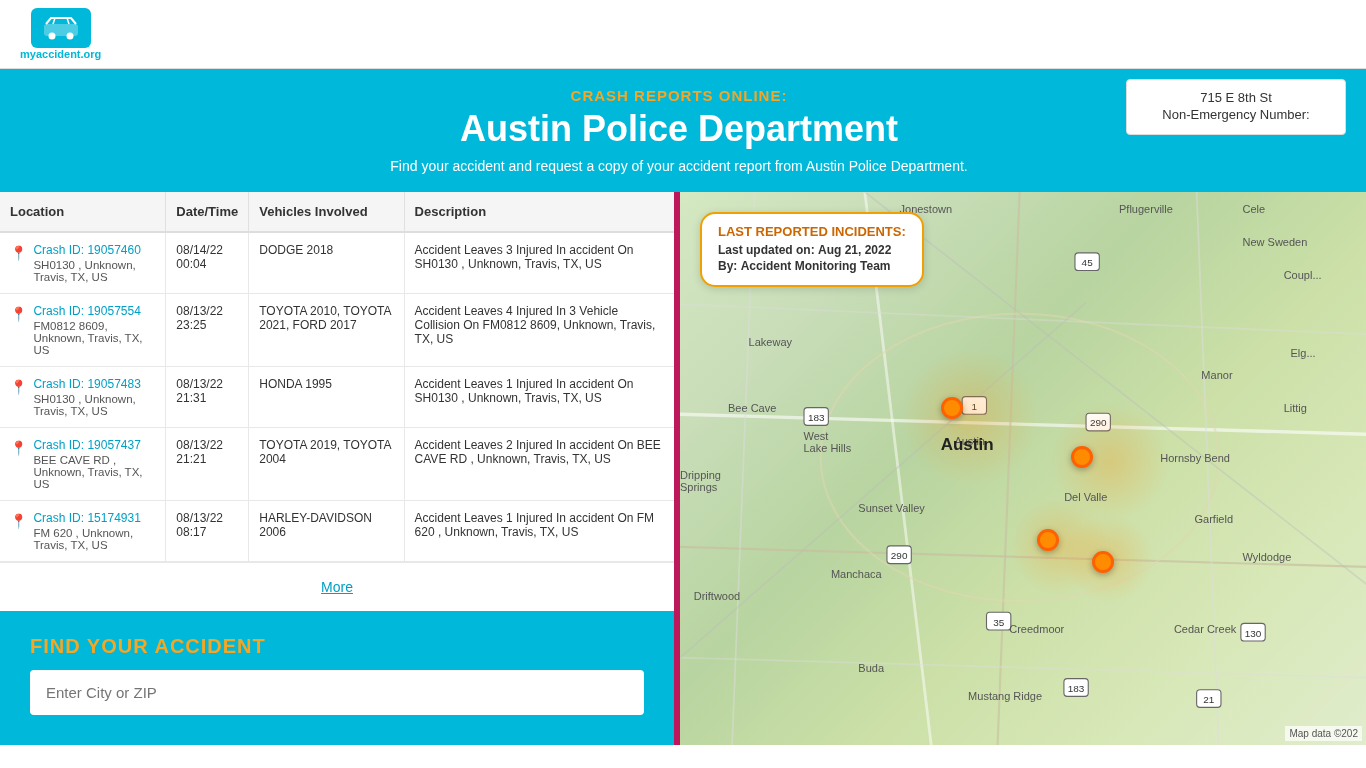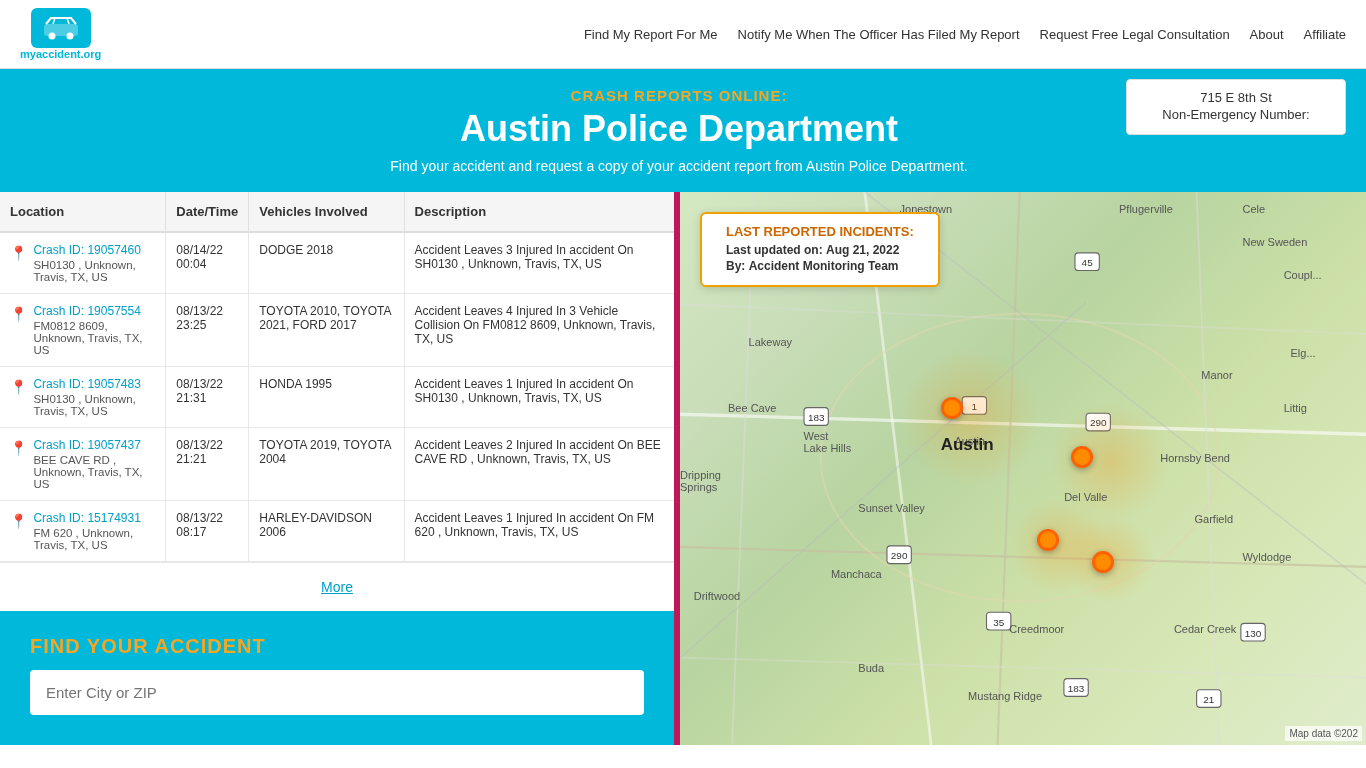--- a/index.html
+++ b/index.html
@@ -89,22 +89,22 @@
     
     .map-dot {
       position: absolute; width: 22px; height: 22px; border-radius: 50%;
       background: #ff8c00; border: 3px solid #ff6000;
       box-shadow: 0 2px 6px rgba(0,0,0,0.3);
     }
 
     
     .map-info-box {
       position: absolute; top: 20px; left: 20px;
-      background: #fff; border: 2px solid #f0a000; border-radius: 6px;
-      padding: 10px 24px; font-size: 12px; min-width: 200px;
+      background: #fff; border: 2px solid #f0a000; border-radius: 15px;
+      padding: 10px 16px; font-size: 12px; min-width: 200px;
       box-shadow: 0 2px 8px rgba(0,0,0,0.15);
     }
     .map-info-title { color: #cc6600; font-weight: bold; font-size: 13px; margin-bottom: 4px; }
     .map-info-row { color: #333; margin-bottom: 2px; }
     .map-info-row span { font-weight: bold; }
     .map-credit {
       position: absolute; bottom: 4px; right: 4px; font-size: 10px; color: #555; background: rgba(255,255,255,0.7); padding: 2px 4px;
     }
 
     
@@ -140,27 +140,20 @@
         <svg width="36" height="24" viewBox="0 0 36 24" fill="none">
           <rect x="1" y="8" width="34" height="12" rx="3" fill="#fff" opacity="0.3"></rect>
           <circle cx="9" cy="20" r="3.5" fill="#fff"></circle>
           <circle cx="27" cy="20" r="3.5" fill="#fff"></circle>
           <path d="M3 8 L8 2 L28 2 L33 8" stroke="#fff" stroke-width="2" fill="none"></path>
           <path d="M12 2 L10 8 M24 2 L26 8" stroke="#fff" stroke-width="1.5"></path>
         </svg>
       </div>
       <div class="logo-text">myaccident.org</div>
     </div>
-  </div>
-  <div class="nav-links">
-    <a>Find My Report For Me</a>
-    <a>Notify Me When The Officer Has Filed My Report</a>
-    <a>Request Free Legal Consultation</a>
-    <a>About</a>
-    <a>Affiliate</a>
   </div>
 </nav>
 
 <div class="hero">
   <div class="hero-subtitle">CRASH REPORTS ONLINE:</div>
   <div class="hero-title">Austin Police Department</div>
   <div class="hero-desc">Find your accident and request a copy of your accident report from Austin Police Department.</div>
 
   <div class="address-box">
     <div>715 E 8th St</div>

